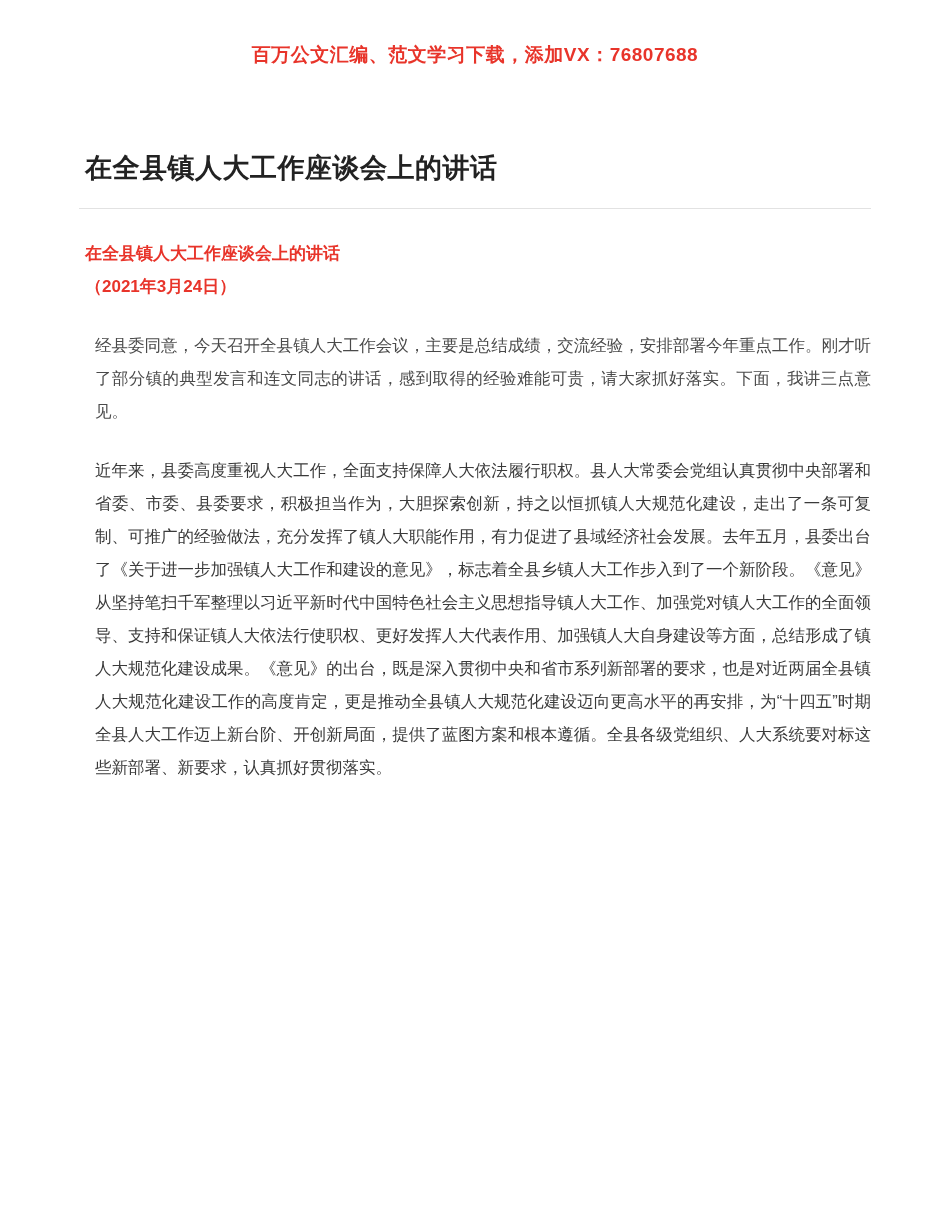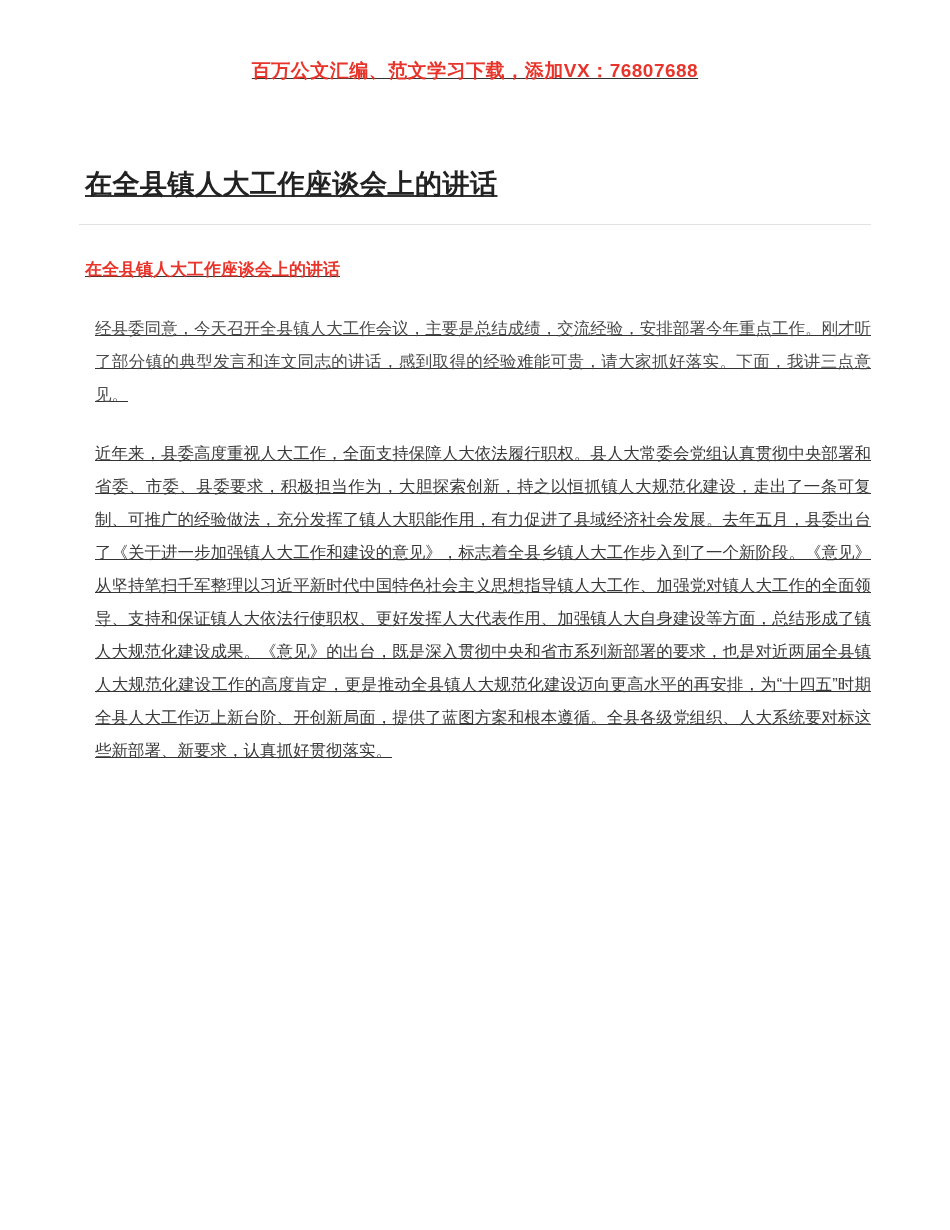--- a/index.html
+++ b/index.html
@@ -11,23 +11,22 @@
     width: 950px;
     height: 1230px;
     font-family: "Liberation Sans", "DejaVu Sans", sans-serif;
     color: #333333;
     overflow: hidden;
   }
   .page {
     width: 950px;
     height: 1230px;
     box-sizing: border-box;
-    padding: 16px;
+    padding: 0;
     position: relative;
-    text-decoration: underline;
   }
   .banner {
     text-align: center;
     color: #e8342a;
     font-size: 19px;
     font-weight: 700;
     letter-spacing: 0.5px;
     padding-top: 42px;
   }
   .content {
@@ -89,20 +88,21 @@
   <div class="banner">百万公文汇编、范文学习下载，添加VX：76807688</div>
 
   <div class="content">
 
     <div class="doc-title">在全县镇人大工作座谈会上的讲话</div>
 
     <hr class="divider">
 
     <div class="head-block">
       <div>在全县镇人大工作座谈会上的讲话</div>
+      <div>（2021年3月24日）</div>
     </div>
 
     <p class="para para-gray">经县委同意，今天召开全县镇人大工作会议，主要是总结成绩，交流经验，安排部署今年重点工作。刚才听了部分镇的典型发言和连文同志的讲话，感到取得的经验难能可贵，请大家抓好落实。下面，我讲三点意见。</p>
 
 
     <p class="para">近年来，县委高度重视人大工作，全面支持保障人大依法履行职权。县人大常委会党组认真贯彻中央部署和省委、市委、县委要求，积极担当作为，大胆探索创新，持之以恒抓镇人大规范化建设，走出了一条可复制、可推广的经验做法，充分发挥了镇人大职能作用，有力促进了县域经济社会发展。去年五月，县委出台了《关于进一步加强镇人大工作和建设的意见》，标志着全县乡镇人大工作步入到了一个新阶段。《意见》从坚持笔扫千军整理以习近平新时代中国特色社会主义思想指导镇人大工作、加强党对镇人大工作的全面领导、支持和保证镇人大依法行使职权、更好发挥人大代表作用、加强镇人大自身建设等方面，总结形成了镇人大规范化建设成果。《意见》的出台，既是深入贯彻中央和省市系列新部署的要求，也是对近两届全县镇人大规范化建设工作的高度肯定，更是推动全县镇人大规范化建设迈向更高水平的再安排，为“十四五”时期全县人大工作迈上新台阶、开创新局面，提供了蓝图方案和根本遵循。全县各级党组织、人大系统要对标这些新部署、新要求，认真抓好贯彻落实。</p>
 
 
   </div>
 </div>

